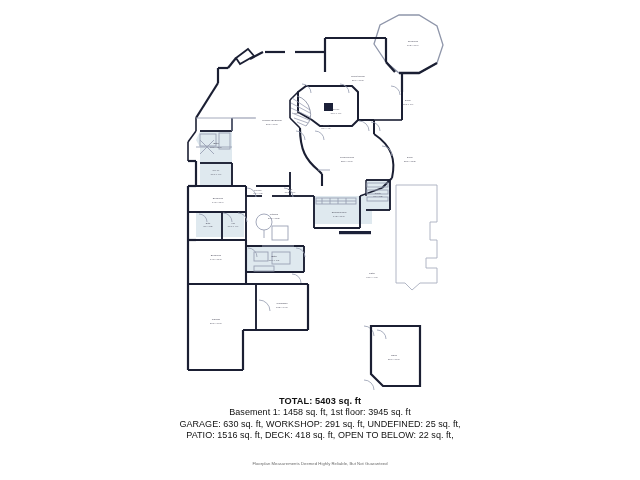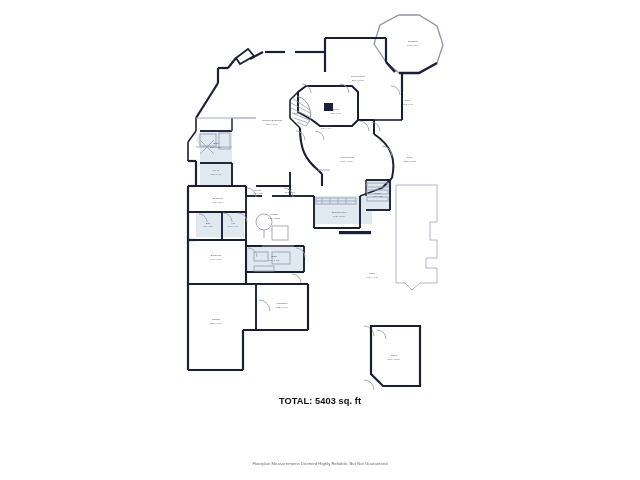--- a/index.html
+++ b/index.html
@@ -345,17 +345,20 @@
 
         <text class="rlabel" x="394" y="356">Shed</text>
         <text class="rdim" x="394" y="359.5">21'0" x 16'0"</text>
       </g>
 
     </svg>
   </div>
 
   <div id="summary">
     <div class="sum-total">TOTAL: 5403 sq. ft</div>
+    <div class="sum-line">Basement 1: 1458 sq. ft, 1st floor: 3945 sq. ft</div>
+    <div class="sum-line">GARAGE: 630 sq. ft, WORKSHOP: 291 sq. ft, UNDEFINED: 25 sq. ft,</div>
+    <div class="sum-line">PATIO: 1516 sq. ft, DECK: 418 sq. ft, OPEN TO BELOW: 22 sq. ft,</div>
   </div>
 
   <div id="disclaimer">Floorplan Measurements Deemed Highly Reliable, But Not Guaranteed</div>
 
 </div>
 
 </body></html>

